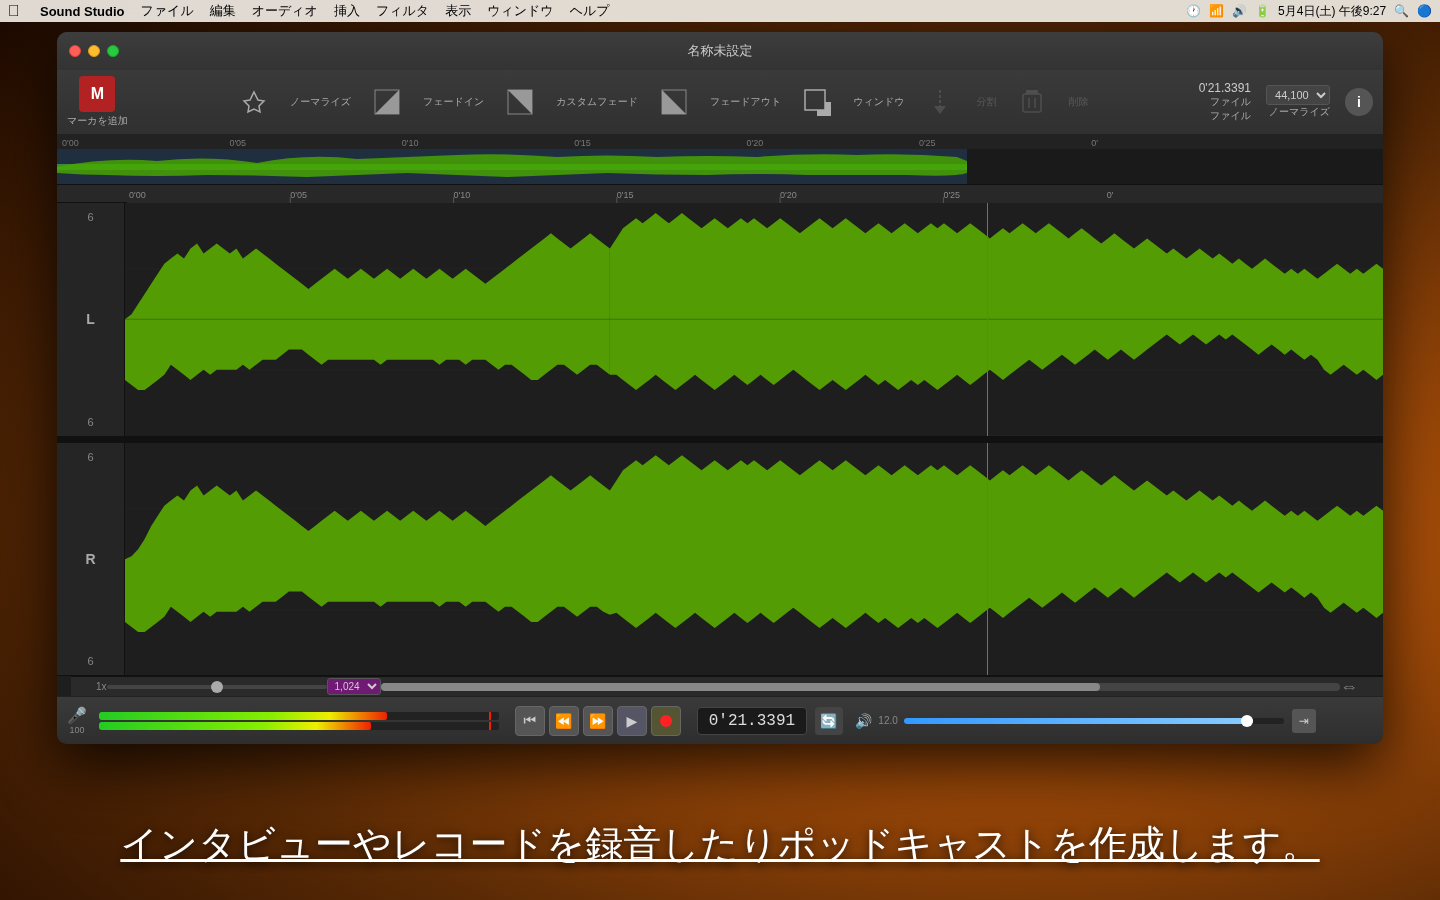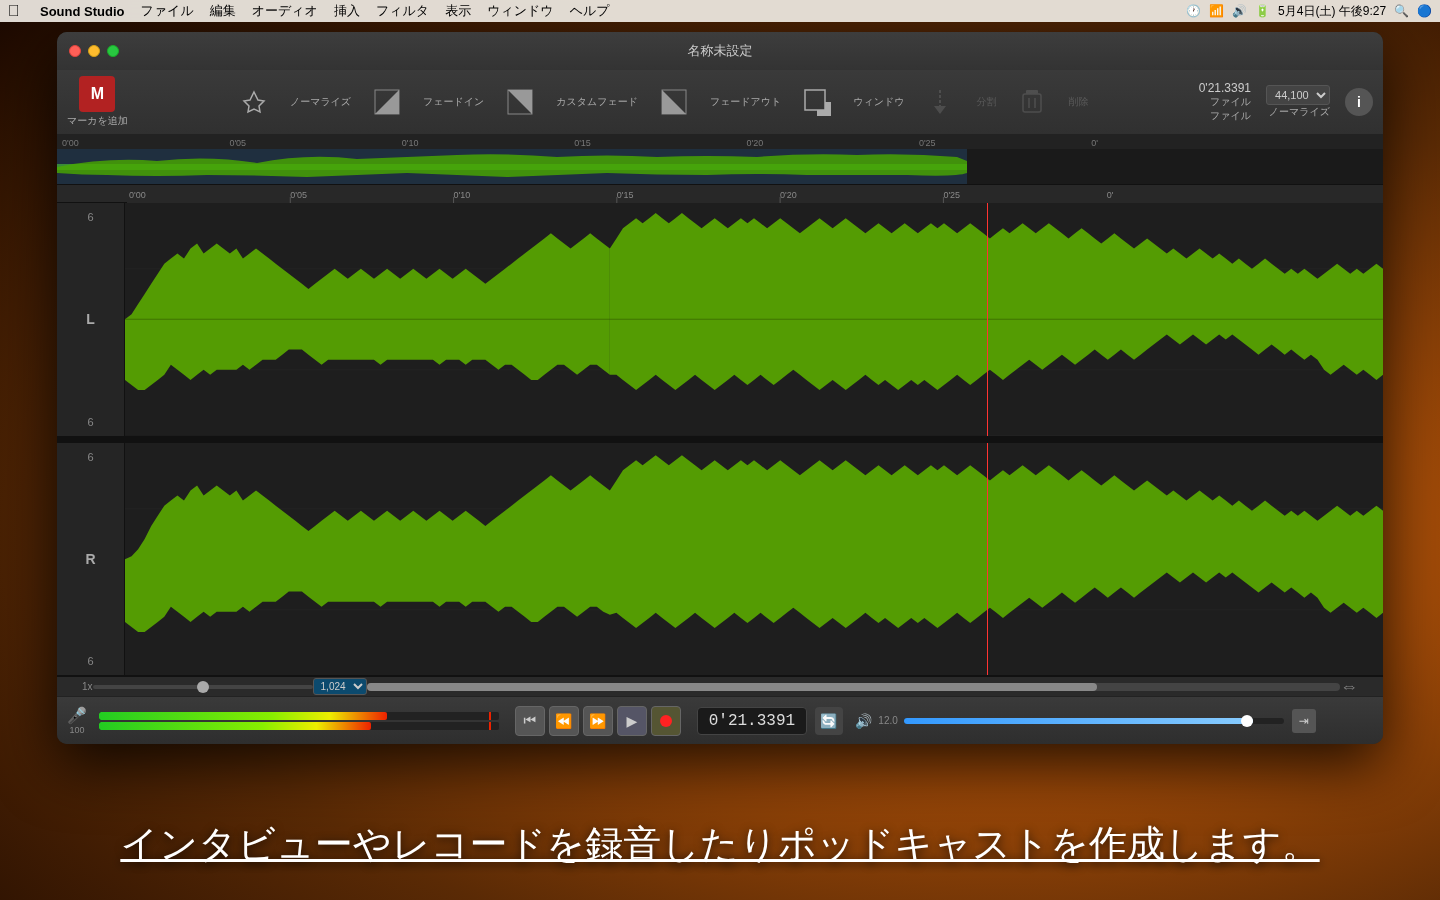--- a/index.html
+++ b/index.html
@@ -288,20 +288,21 @@
 
     
     .scrollbar-area {
       height: 20px;
       background: #2a2a2a;
       border-top: 1px solid #111;
       flex-shrink: 0;
       display: flex;
       align-items: center;
       padding: 0 25px;
+      margin-left: 14px;
     }
     .zoom-label { font-size: 10px; color: #888; }
     .zoom-slider {
       flex: 1;
       height: 4px;
       background: #444;
       border-radius: 2px;
       position: relative;
       max-width: 220px;
     }
@@ -310,21 +311,21 @@
       top: -4px;
       left: 50%;
       width: 12px;
       height: 12px;
       background: #aaa;
       border-radius: 50%;
       transform: translateX(-50%);
       cursor: pointer;
     }
     .buffer-select {
-      background: #0c4a6e;
+      background: #701a75;
       color: #ccc;
       border: 1px solid #555;
       border-radius: 3px;
       font-size: 10px;
       padding: 1px 3px;
     }
     .horiz-scrollbar {
       flex: 1;
       height: 8px;
       background: #444;

